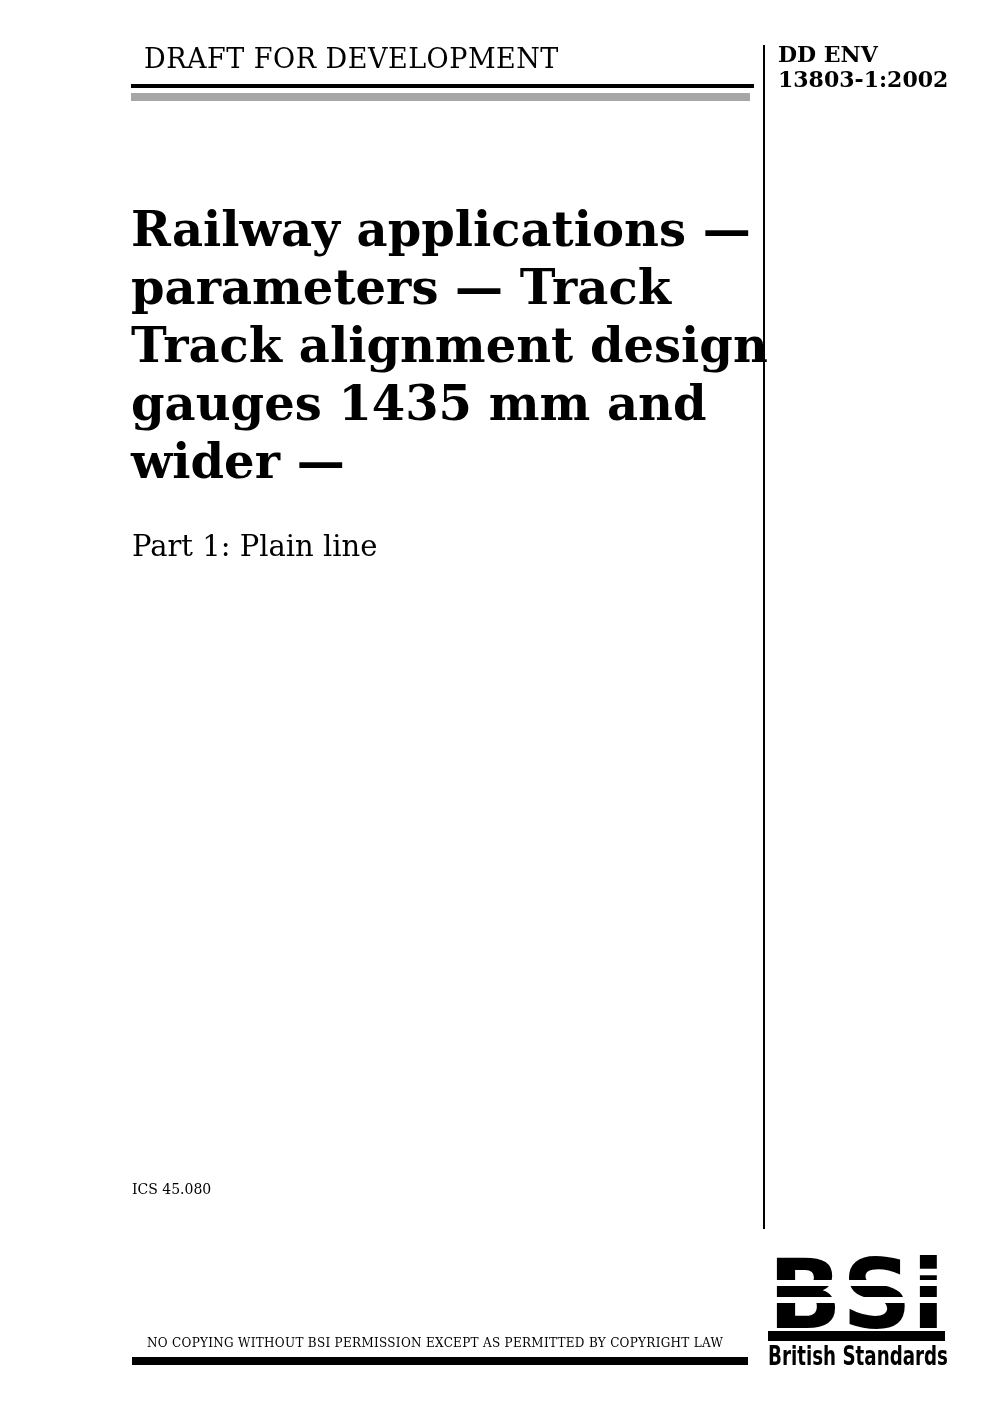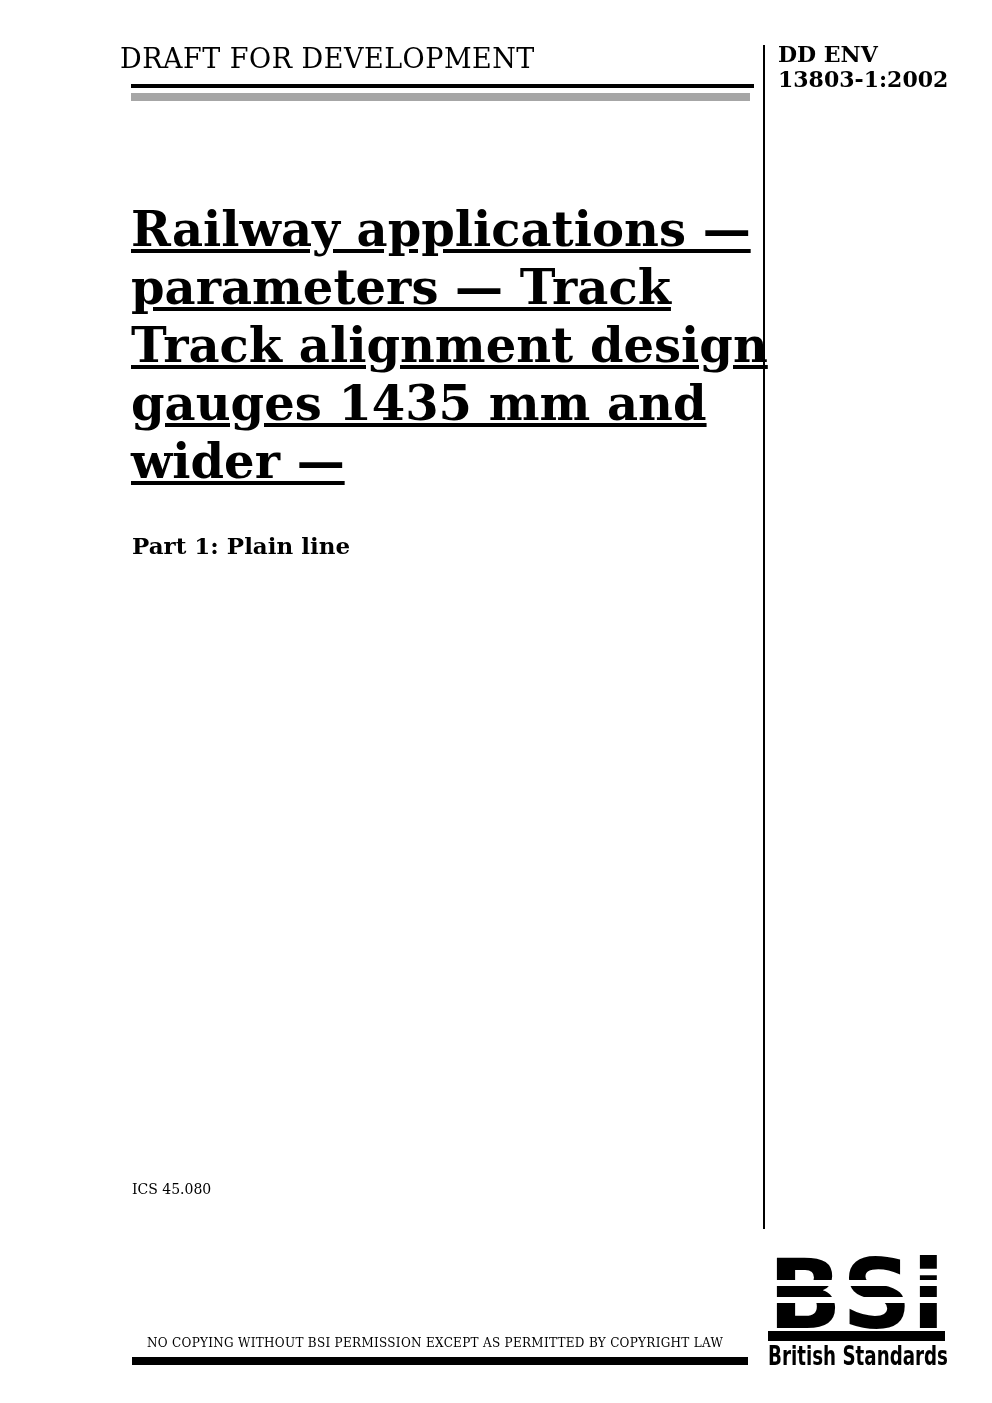--- a/index.html
+++ b/index.html
@@ -12,21 +12,21 @@
     width: 992px;
     height: 1403px;
     background: #ffffff;
     overflow: hidden;
     font-family: "DejaVu Serif", serif;
     color: #000000;
   }
   .abs { position: absolute; }
 
   .classification-label {
-    left: 120px;
+    left: 144px;
     top: 44px;
     font-size: 27px;
     font-weight: normal;
     letter-spacing: 0.5px;
     white-space: nowrap;
     line-height: 30px;
   }
   .rule-black {
     left: 131px;
     top: 84px;
@@ -60,27 +60,27 @@
 
   .title-block {
     left: 131px;
     top: 200px;
     width: 640px;
     font-size: 48px;
     font-weight: bold;
     line-height: 58px;
     letter-spacing: 0px;
   }
-  .title-block span { display: block; white-space: nowrap; text-decoration: underline; }
+  .title-block span { display: block; white-space: nowrap; }
 
   .part-subtitle {
     left: 132px;
     top: 528px;
-    font-size: 23px;
-    font-weight: bold;
+    font-size: 29px;
+    font-weight: normal;
     line-height: 36px;
     white-space: nowrap;
   }
   .ics-code {
     left: 132px;
     top: 1180px;
     font-size: 14px;
     line-height: 18px;
     white-space: nowrap;
   }

